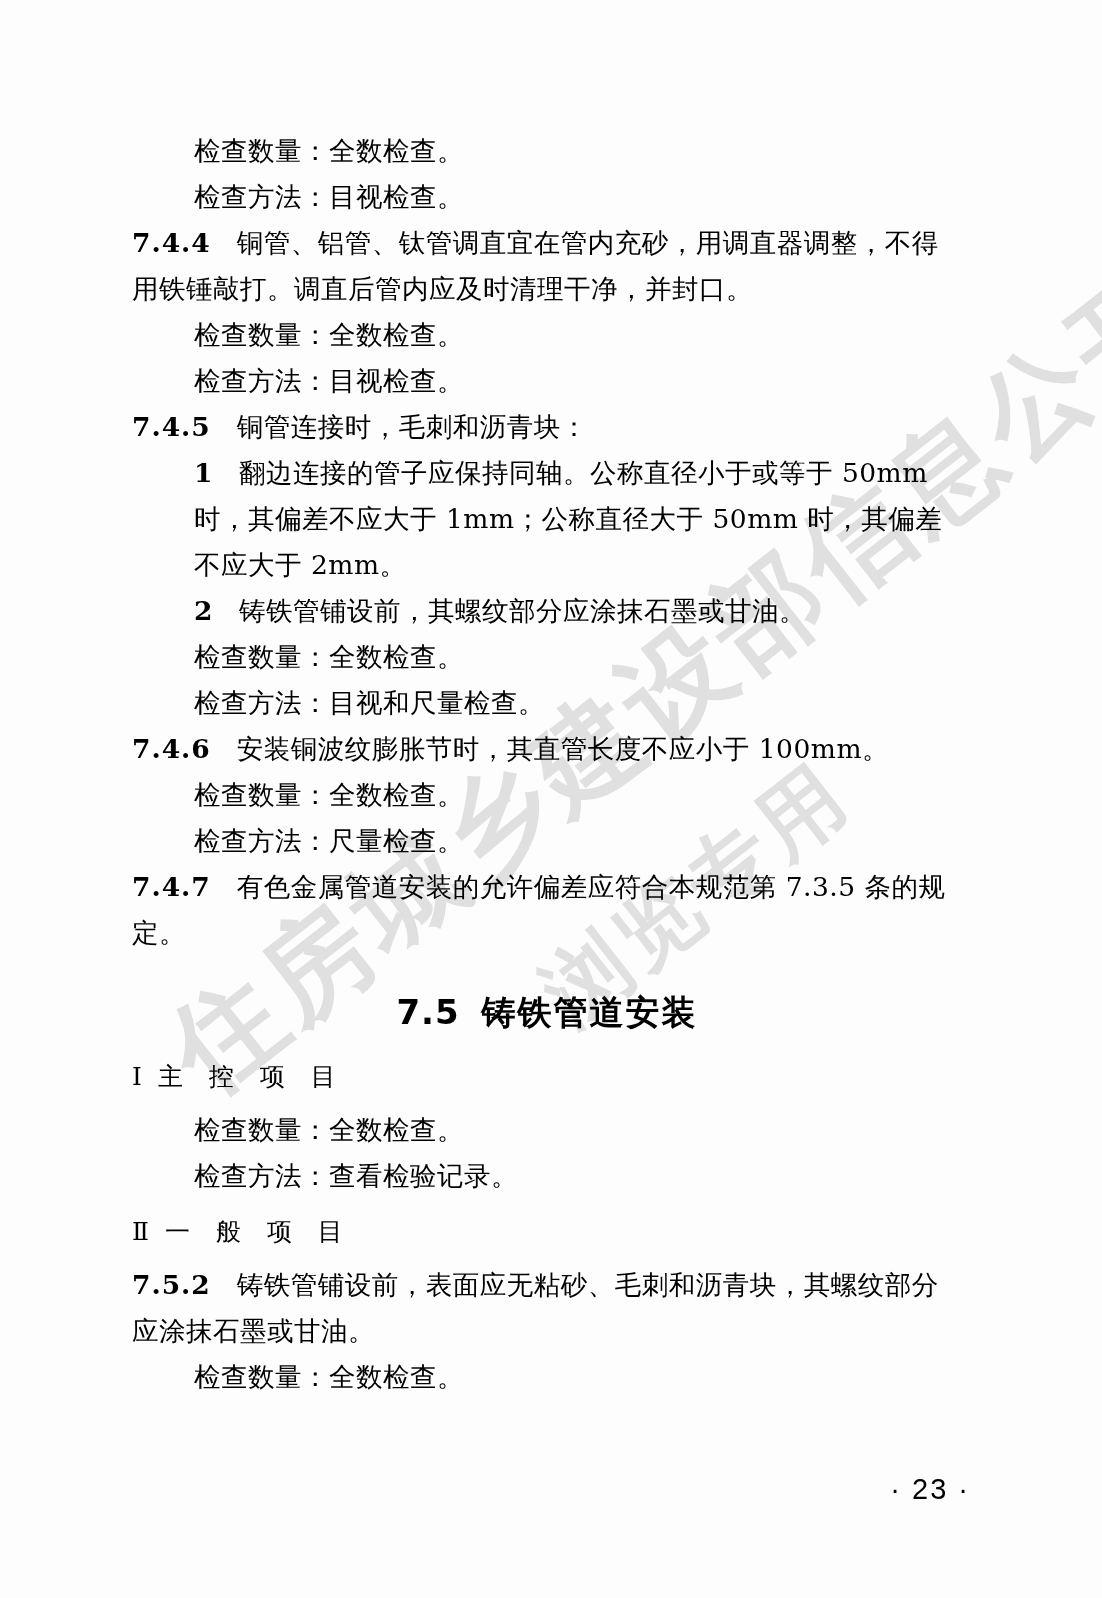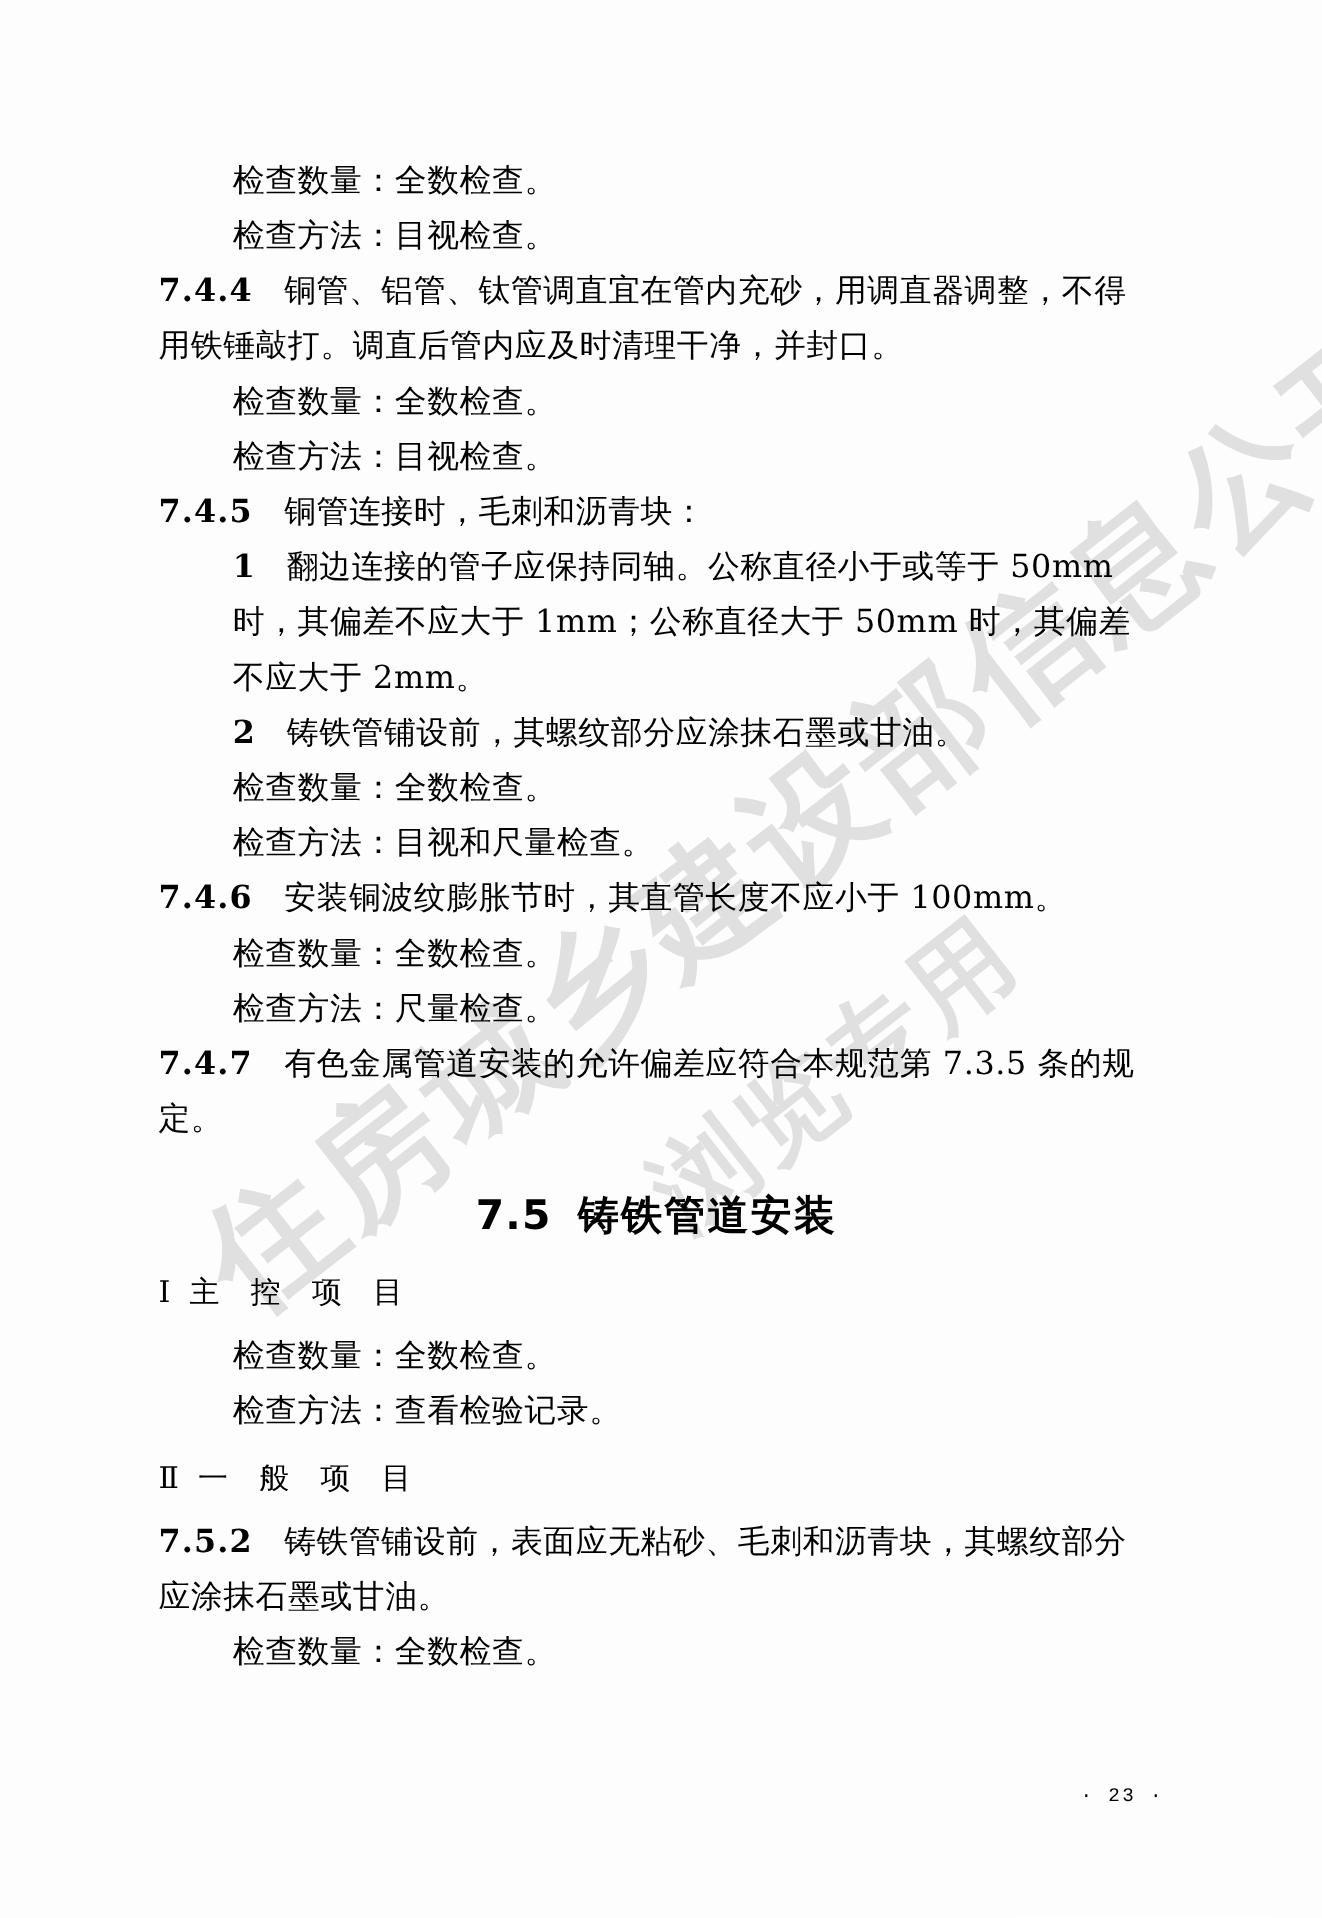--- a/index.html
+++ b/index.html
@@ -80,23 +80,23 @@
     margin-bottom: 14px;
   }
   .group-title .roman {
     letter-spacing: 2px;
     margin-right: 14px;
   }
   .footer {
     position: absolute;
     right: 132px;
     bottom: 92px;
-    font-size: 16px;
+    font-size: 29px;
     letter-spacing: 2px;
-    font-family: Liberation Mono, monospace;
+    font-family: Liberation Sans, sans-serif;
   }
   .watermark {
     position: absolute;
     left: 0;
     top: 0;
     width: 1102px;
     height: 1598px;
     pointer-events: none;
     overflow: hidden;
   }

